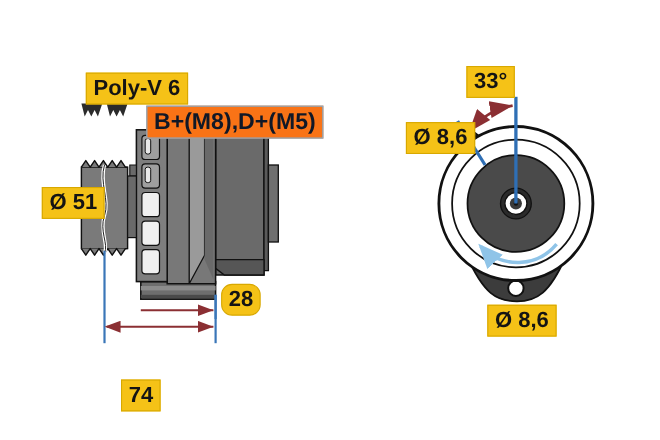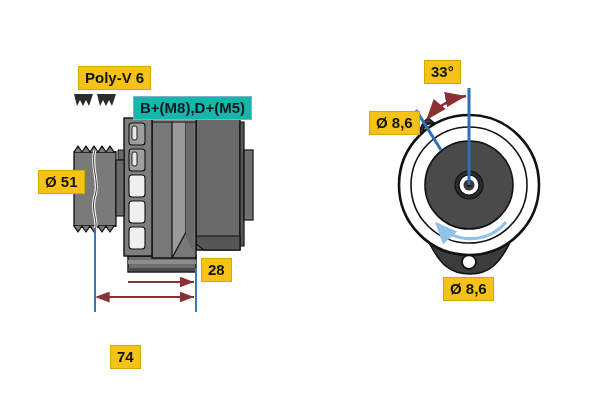--- a/index.html
+++ b/index.html
@@ -28,33 +28,33 @@
     white-space: nowrap;
     display: flex;
     align-items: center;
     justify-content: center;
   }
   .label-yellow {
     background: #F5C217;
     color: #141414;
     border: 1px solid #D8A800;
     padding: 3px 6px 4px 6px;
-    font-size: 15px;
+    font-size: 20px;
   }
   .label-blue {
-    background: #14b8a6;
+    background: #f97316;
     color: #111827;
     border: 1px solid #7FAFD4;
     padding: 3px 6px 4px 6px;
-    font-size: 15px;
+    font-size: 21px;
   }
   .lbl-polyv  { left: 78px;  top: 66px; }
   .lbl-bplus  { left: 133px; top: 96px; }
   .lbl-d51    { left: 38px;  top: 170px; }
-  .lbl-d28    { left: 201px; top: 258px; }
+  .lbl-d28    { left: 201px; top: 258px; border-radius: 10px; }
   .lbl-d74    { left: 110px; top: 301px; margin-top: 44px; }
   .lbl-33     { left: 424px; top: 60px; text-align: right; }
   .lbl-d86t   { left: 369px; top: 111px; }
   .lbl-d86b   { left: 443px; top: 277px; }
 </style>
 </head>
 <body>
 
 <svg id="canvas" viewBox="0 0 600 400" xmlns="http://www.w3.org/2000/svg">
 

